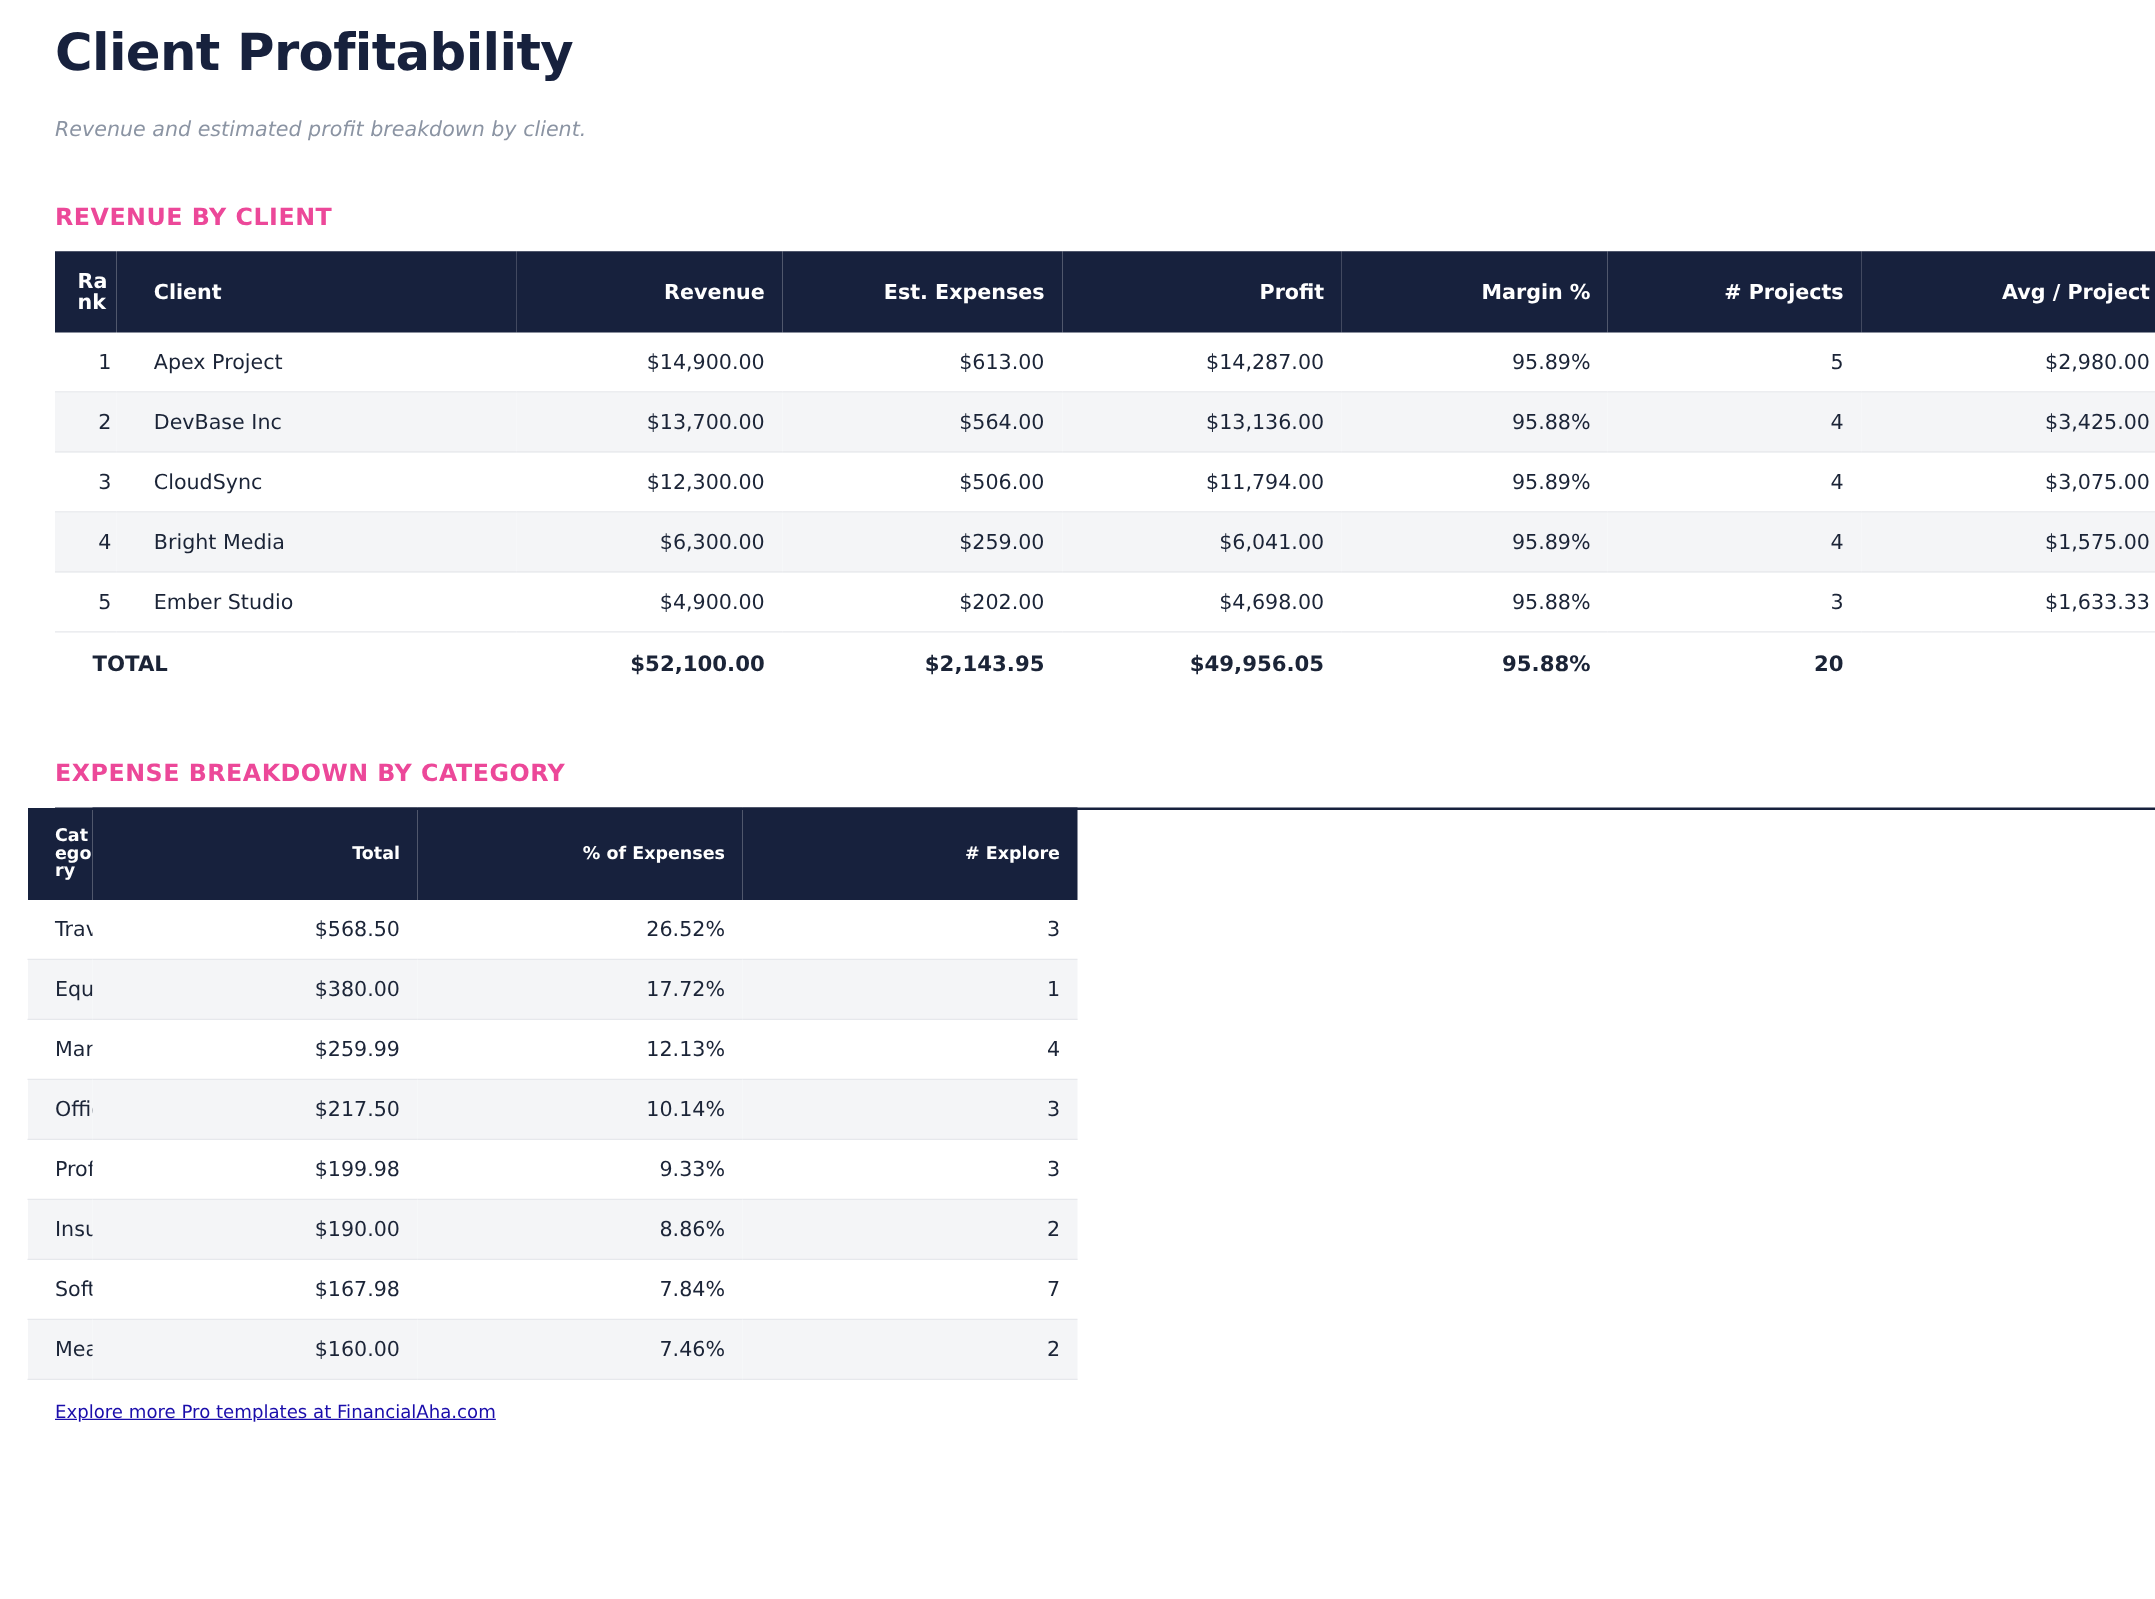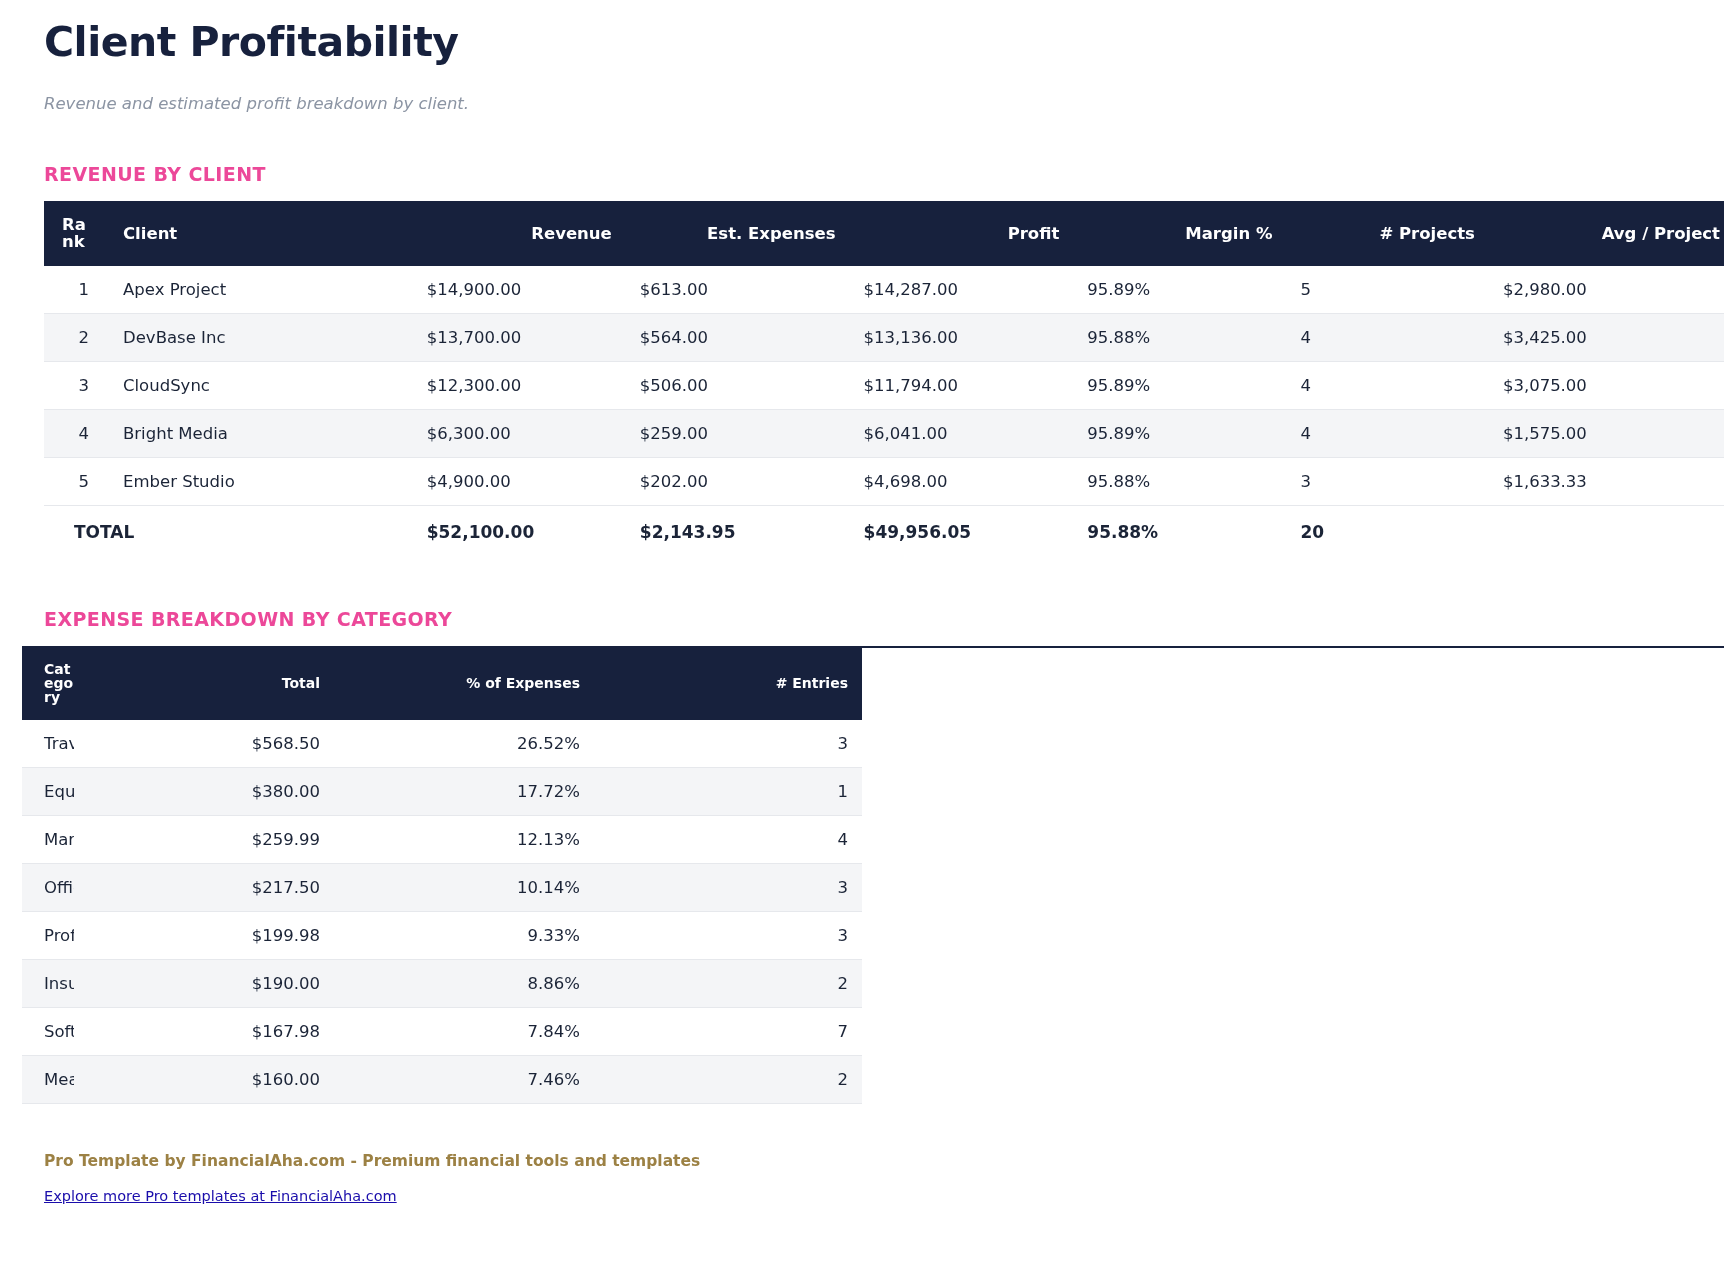--- a/index.html
+++ b/index.html
@@ -69,21 +69,21 @@
   .rev-table thead th.client-h { text-align: left; width: 300px; padding-left: 30px; margin-top: 26px;}
   .rev-table thead th.num-h { text-align: right; }
   .rev-table tbody td {
     font-size: 16.5px;
     padding: 14px 14px;
     border-bottom: 1px solid #e6e8ec;
   }
   .rev-table tbody tr.alt td { background: #f4f5f7; }
   .rev-table td.rank { text-align: right; width: 46px; padding-left: 10px; padding-right: 4px;}
   .rev-table td.client { text-align: left; padding-left: 30px; }
-  .rev-table td.num { }
+  .rev-table td.num { text-align: right; }
   .rev-table tr.total td {
     font-weight: bold;
     font-size: 17px;
     border-bottom: none;
     border-top: 1px solid #cfd3da;
     padding-top: 16px;
     padding-bottom: 16px;
     background: #ffffff;
   }
   
@@ -258,21 +258,21 @@
         <col style="width:52px">
         <col style="width:260px">
         <col style="width:260px">
         <col style="width:268px">
       </colgroup>
       <thead>
         <tr>
           <th class="cat-h">Category</th>
           <th class="num-h">Total</th>
           <th class="num-h">% of Expenses</th>
-          <th class="num-h"># Entries</th>
+          <th class="num-h"># Explore</th>
         </tr>
       </thead>
       <tbody>
         <tr>
           <td class="cat">Travel</td>
           <td class="num">$568.50</td>
           <td class="num">26.52%</td>
           <td class="num">3</td>
         </tr>
         <tr class="alt">
@@ -314,16 +314,15 @@
         <tr class="alt">
           <td class="cat">Meals</td>
           <td class="num">$160.00</td>
           <td class="num">7.46%</td>
           <td class="num">2</td>
         </tr>
       </tbody>
     </table>
   </div>
 
-  <div class="footer-note">Pro Template by FinancialAha.com - Premium financial tools and templates</div>
   <a class="footer-link" href="#">Explore more Pro templates at FinancialAha.com</a>
 
 </div>
 
 </body></html>

